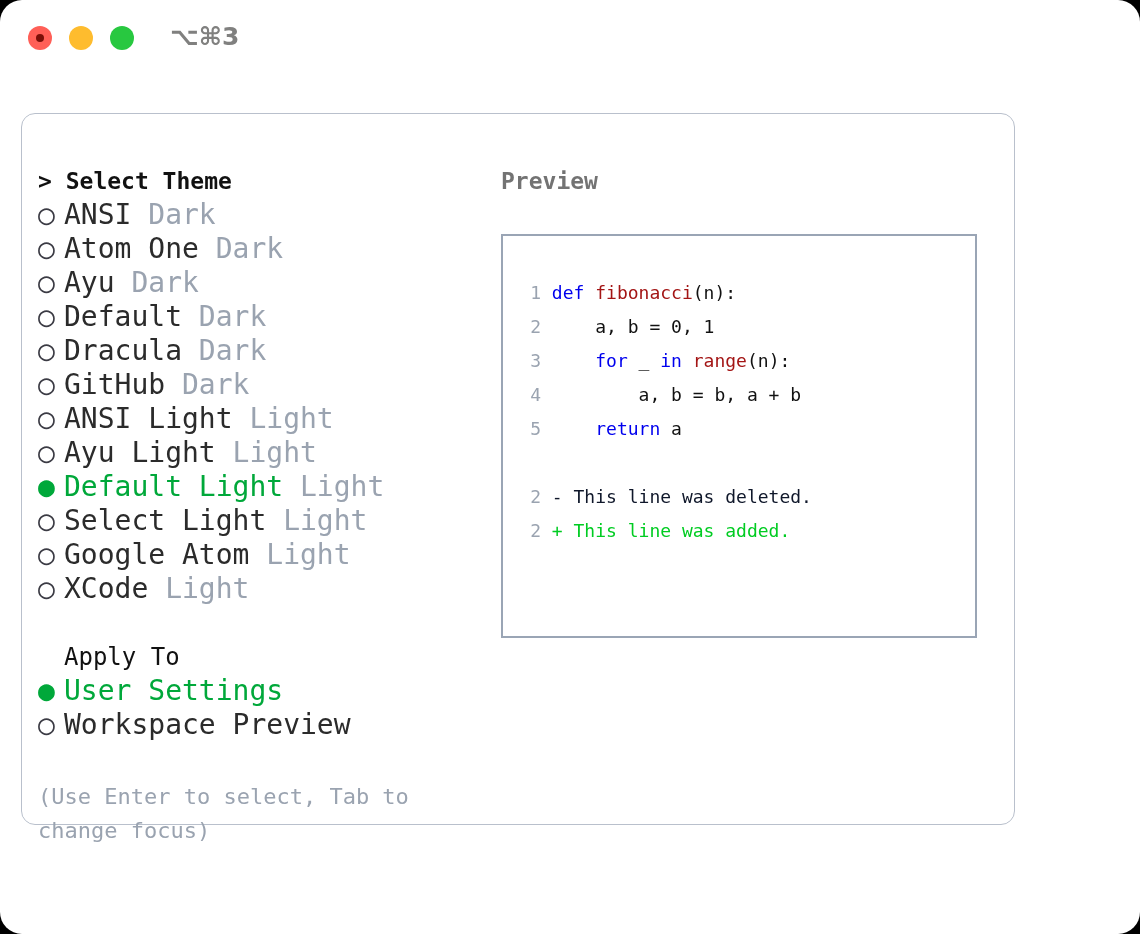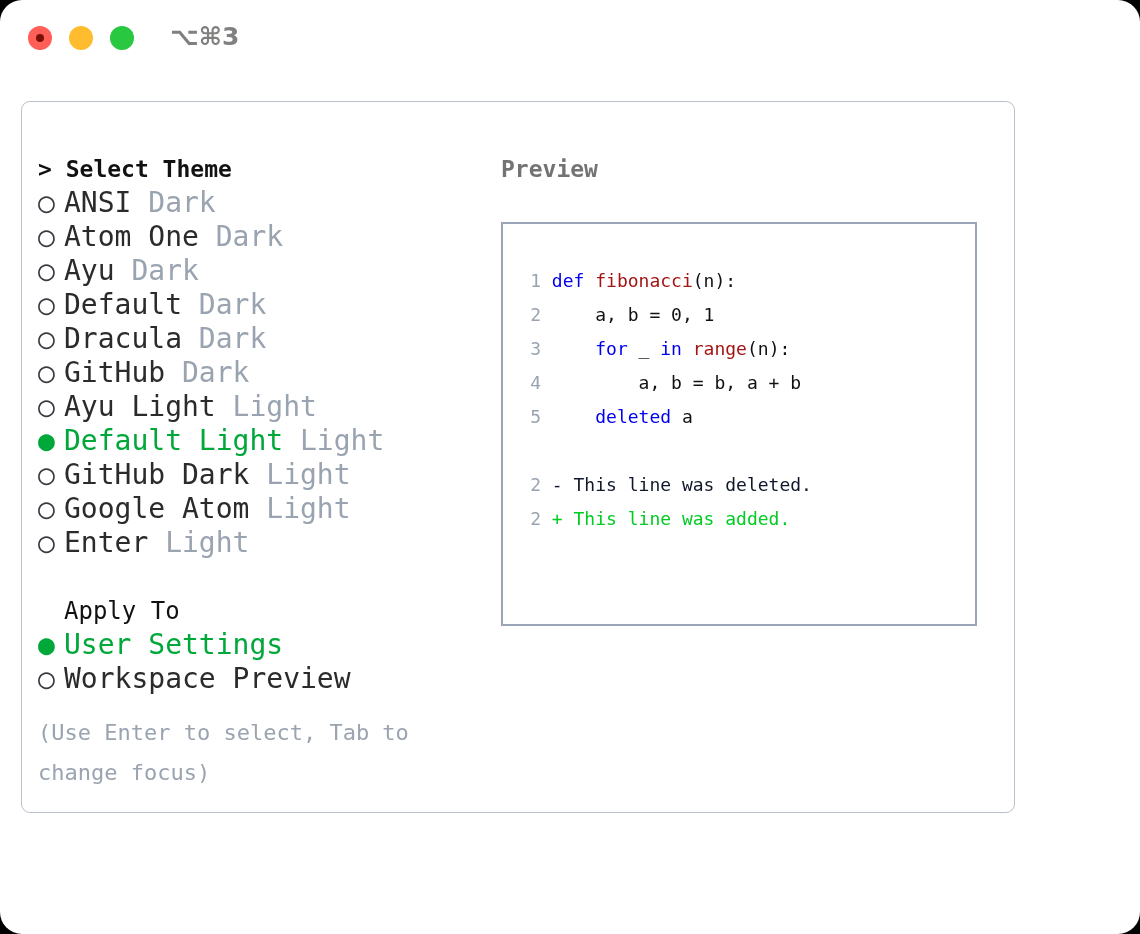--- a/index.html
+++ b/index.html
@@ -68,26 +68,26 @@
     font-weight: bold;
     color: #80807f;
     letter-spacing: 0px;
     font-family: "DejaVu Sans", "Liberation Sans", sans-serif;
   }
 
   
   #panel {
     position: absolute;
     left: 21px;
-    top: 101px;
+    top: 113px;
     width: 994px;
     height: 712px;
     box-sizing: border-box;
     border: 1.5px solid #b9c0cc;
-    border-radius: 9px;
+    border-radius: 14px;
     background: #ffffff;
   }
 
   
   #left-col {
     position: absolute;
     left: 16px;
     top: 50px;
     width: 440px;
   }
@@ -120,23 +120,23 @@
 
   .section-title {
     font-size: 24px;
     line-height: 34px;
     color: #111111;
     white-space: pre;
     padding-left: 26px;
   }
 
   #hint {
-    margin-top: 17px;
+    margin-top: 38px;
     font-size: 22px;
-    line-height: 40px;
+    line-height: 34px;
     color: #9aa3b0;
     width: 420px;
     white-space: pre-wrap;
   }
 
   
   #right-col {
     position: absolute;
     left: 479px;
     top: 50px;
@@ -197,25 +197,26 @@
     <div id="left-col">
       <div class="list-header">&gt; Select Theme</div>
 
       <div id="theme-items">
           <div class="opt-row"><span class="marker">○</span><span class="label">ANSI</span><span class="kind"> Dark</span></div>
           <div class="opt-row"><span class="marker">○</span><span class="label">Atom One</span><span class="kind"> Dark</span></div>
           <div class="opt-row"><span class="marker">○</span><span class="label">Ayu</span><span class="kind"> Dark</span></div>
           <div class="opt-row"><span class="marker">○</span><span class="label">Default</span><span class="kind"> Dark</span></div>
           <div class="opt-row"><span class="marker">○</span><span class="label">Dracula</span><span class="kind"> Dark</span></div>
           <div class="opt-row"><span class="marker">○</span><span class="label">GitHub</span><span class="kind"> Dark</span></div>
+          <div class="opt-row"><span class="marker">○</span><span class="label">ANSI Light</span><span class="kind"> Light</span></div>
           <div class="opt-row"><span class="marker">○</span><span class="label">Ayu Light</span><span class="kind"> Light</span></div>
           <div class="opt-row selected"><span class="marker">●</span><span class="label">Default Light</span><span class="kind"> Light</span></div>
-          <div class="opt-row"><span class="marker">○</span><span class="label">GitHub Dark</span><span class="kind"> Light</span></div>
+          <div class="opt-row"><span class="marker">○</span><span class="label">Select Light</span><span class="kind"> Light</span></div>
           <div class="opt-row"><span class="marker">○</span><span class="label">Google Atom</span><span class="kind"> Light</span></div>
-          <div class="opt-row"><span class="marker">○</span><span class="label">Enter</span><span class="kind"> Light</span></div>
+          <div class="opt-row"><span class="marker">○</span><span class="label">XCode</span><span class="kind"> Light</span></div>
         </div>
 
       <div class="section-gap"></div>
 
       <div class="section-title">Apply To</div>
 
       <div id="apply-items">
           <div class="opt-row selected"><span class="marker">●</span><span class="label">User Settings</span></div>
           <div class="opt-row"><span class="marker">○</span><span class="label">Workspace Preview</span></div>
         </div>
@@ -225,21 +226,21 @@
 
     <div id="right-col">
       <div class="preview-header">Preview</div>
 
       <div id="preview-box">
         <div id="code-block">
             <div class="code-line"><span class="ln">1</span> <span class="tok-kw">def </span><span class="tok-fn">fibonacci</span><span class="tok-txt">(n):</span></div>
             <div class="code-line"><span class="ln">2</span> <span class="tok-txt">    a, b = 0, 1</span></div>
             <div class="code-line"><span class="ln">3</span> <span class="tok-txt">    </span><span class="tok-kw">for</span><span class="tok-txt"> _ </span><span class="tok-kw">in</span><span class="tok-txt"> </span><span class="tok-bi">range</span><span class="tok-txt">(n):</span></div>
             <div class="code-line"><span class="ln">4</span> <span class="tok-txt">        a, b = b, a + b</span></div>
-            <div class="code-line"><span class="ln">5</span> <span class="tok-txt">    </span><span class="tok-kw">deleted</span><span class="tok-txt"> a</span></div>
+            <div class="code-line"><span class="ln">5</span> <span class="tok-txt">    </span><span class="tok-kw">return</span><span class="tok-txt"> a</span></div>
           </div>
         <div class="code-gap"></div>
         <div id="diff-block">
             <div class="code-line"><span class="ln">2</span> <span class="tok-del">- This line was deleted.</span></div>
             <div class="code-line"><span class="ln">2</span> <span class="tok-add">+ This line was added.</span></div>
           </div>
       </div>
     </div>
 
   </div>

